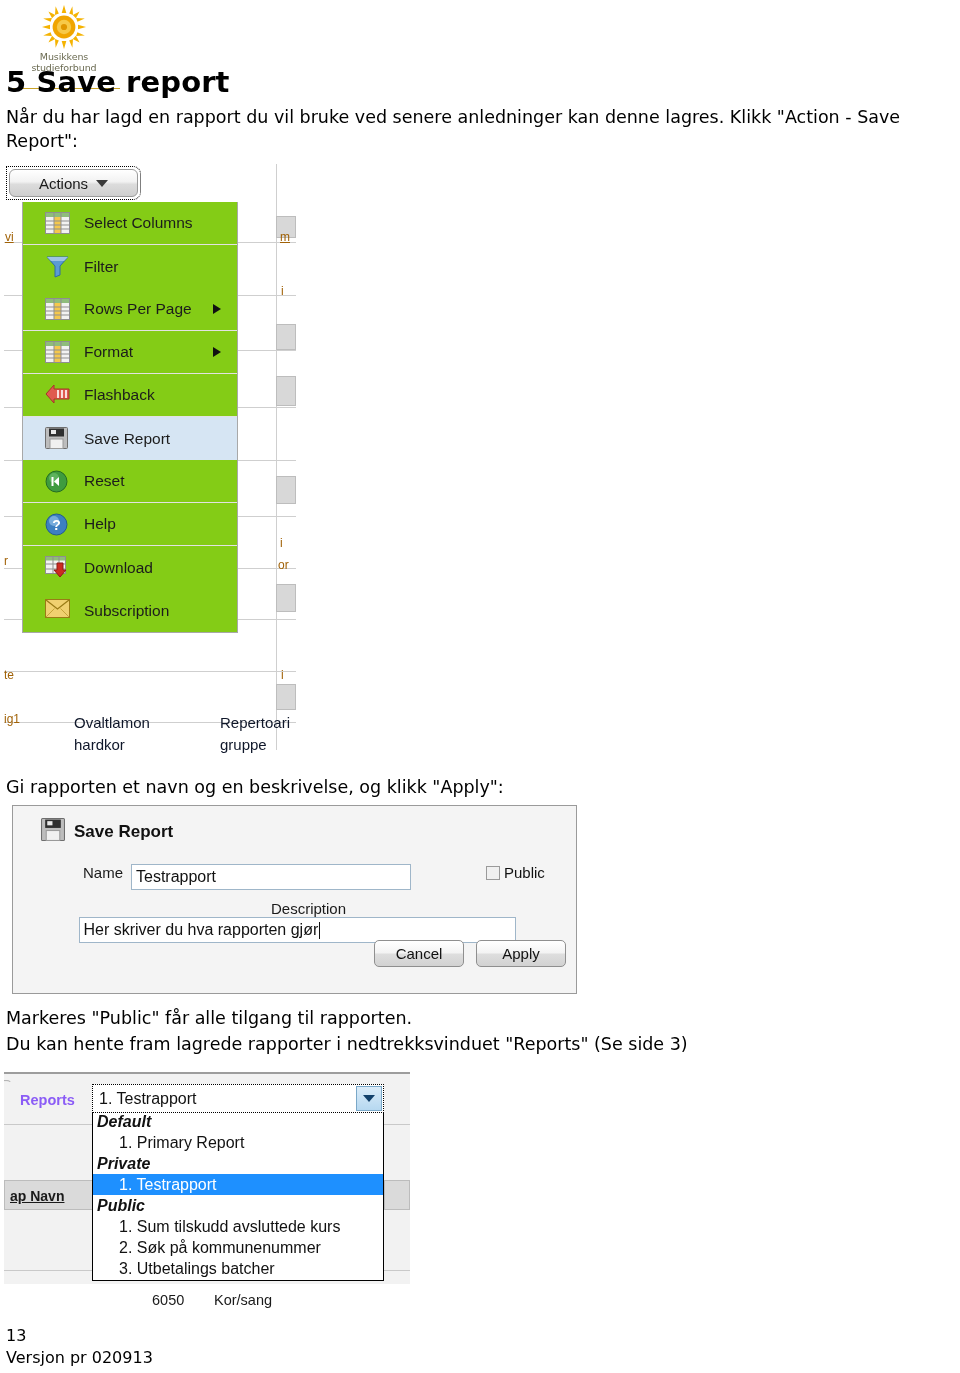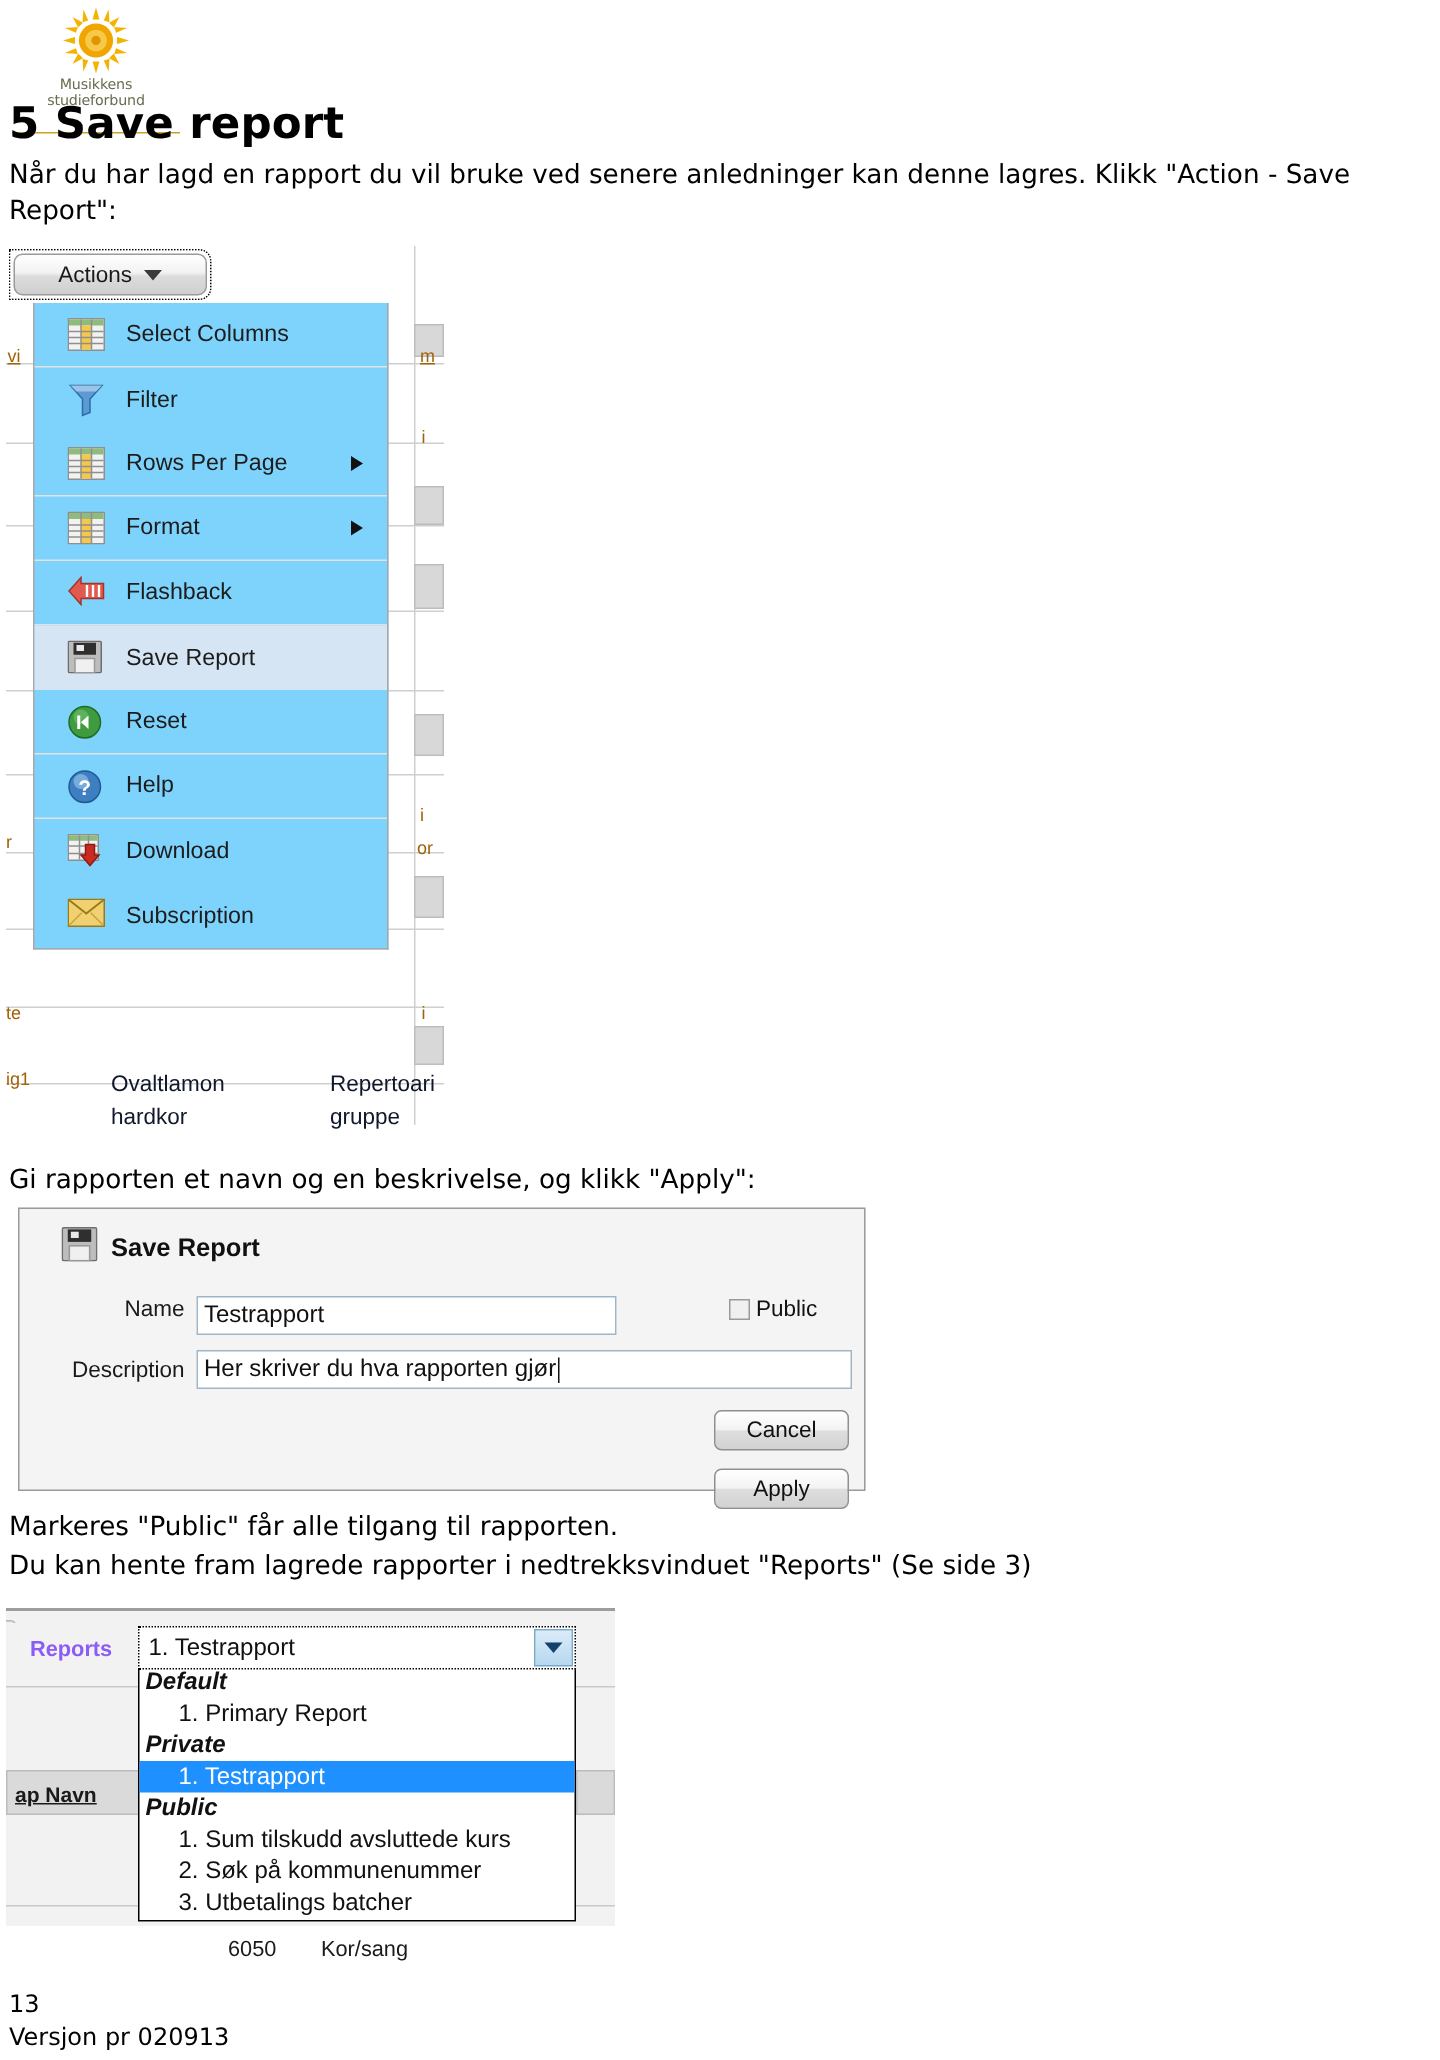--- a/index.html
+++ b/index.html
@@ -127,22 +127,22 @@
   .caret-down {
     width: 0; height: 0;
     border-left: 6px solid transparent;
     border-right: 6px solid transparent;
     border-top: 7px solid #3a3a3a;
   }
 
   .menu {
     position: absolute;
     left: 18px; top: 38px;
-    width: 237px;
-    background: #7dd3fc;
+    width: 216px;
+    background: #84cc16;
     border: 1px solid #a8a8a8;
     border-top: none;
     z-index: 5;
   }
   .menu-item {
     height: 43px;
     display: flex;
     align-items: center;
     padding-left: 22px;
     font-size: 15.5px;
@@ -174,21 +174,21 @@
     border: 1px solid #9a9a9a;
     font-family: "Liberation Sans", sans-serif;
   }
   .dlg-title {
     position: absolute;
     left: 28px; top: 12px;
     display: flex; align-items: center; gap: 9px;
     font-size: 17px; font-weight: bold; color: #111;
   }
   .row-name { position: absolute; left: 28px; top: 58px; width: 520px; display: flex; align-items: flex-start; }
-  .row-desc { position: absolute; left: 4px; top: 94px; width: 560px; display: flex; align-items: center; }
+  .row-desc { position: absolute; left: 4px; top: 94px; width: 560px; display: flex; align-items: center; flex-direction: column; }
   .fld-label { font-size: 15px; color: #1a1a1a; text-align: right; }
   .row-name .fld-label { width: 90px; padding-right: 8px; }
   .row-desc .fld-label { width: 114px; padding-right: 8px; }
   .txt {
     height: 26px;
     border: 1px solid #9fb6c9;
     background: #ffffff;
     font-size: 16px;
     color: #111;
     display: flex; align-items: center;
@@ -210,21 +210,21 @@
     font-size: 15px; color: #111;
   }
   .cb {
     width: 14px; height: 14px;
     border: 1px solid #9a9a9a;
     background: #f0f0f0;
   }
   .dlg-buttons {
     position: absolute;
     right: 10px; top: 134px;
-    display: flex; gap: 12px; flex-direction: column;
+    display: flex; gap: 12px;
   }
   .btn {
     min-width: 90px; height: 27px;
     border: 1px solid #8f8f8f;
     border-radius: 5px;
     background: linear-gradient(#ffffff 0%, #f3f3f3 48%, #dedede 52%, #d2d2d2 100%);
     font-size: 15px; color: #111;
     display: flex; align-items: center; justify-content: center;
   }
 

